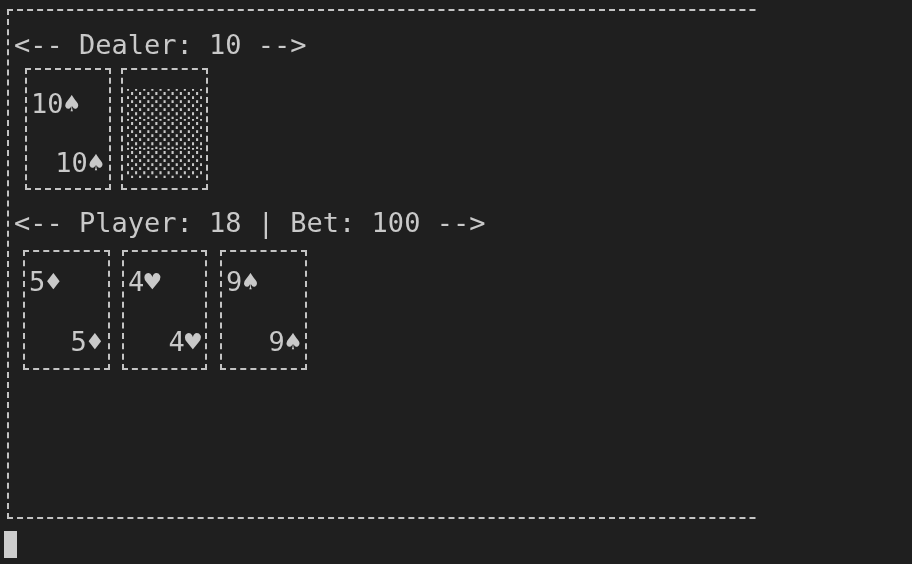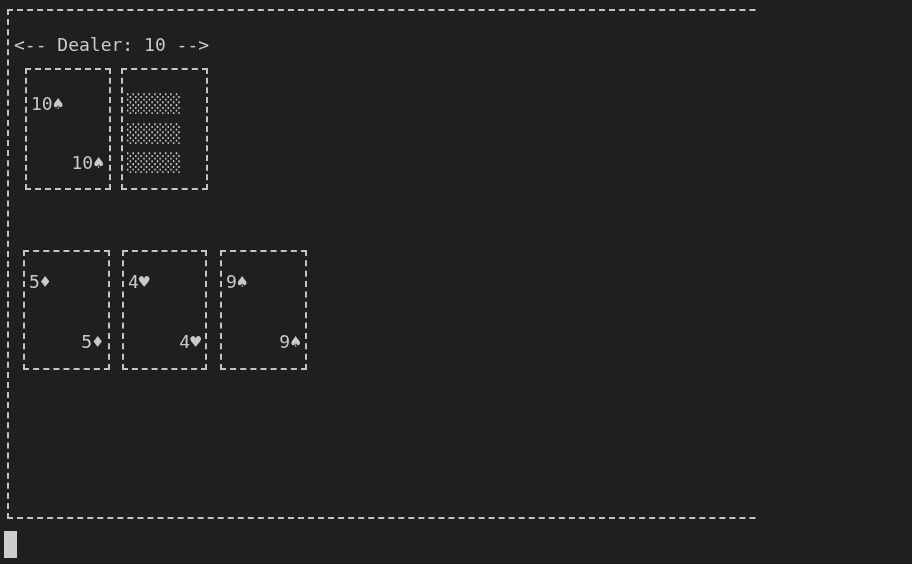--- a/index.html
+++ b/index.html
@@ -7,21 +7,21 @@
     padding: 0;
     background: #1f1f1f;
   }
   .terminal {
     position: relative;
     width: 756px;
     height: 564px;
     background: #1f1f1f;
     color: #c9c9c9;
     font-family: "DejaVu Sans Mono", monospace;
-    font-size: 18px;
+    font-size: 27px;
     overflow: hidden;
   }
   .dashed {
     position: absolute;
     border: 2px dashed #c4c4c4;
     box-sizing: border-box;
     background: transparent;
   }
   .frame  { left: 7px;  top: 9px;   width: 899px; height: 510px; }
   .dcard1 { left: 25px; top: 68px;  width: 86px;  height: 122px; }
@@ -59,20 +59,21 @@
   <div class="dashed dcard1"></div>
   <div class="dashed dcard2"></div>
 
   <div class="trow" style="left:31px; top:89px;">10♠</div>
   <div class="trow right" style="left:27px; top:148px; width:77px;">10♠</div>
 
   <div class="trow clip shade" style="left:127px; top:89px; width:75px;">░░░░░</div>
   <div class="trow clip shade" style="left:127px; top:119px; width:75px;">░░░░░</div>
   <div class="trow clip shade" style="left:127px; top:148px; width:75px;">░░░░░</div>
 
+  <div class="trow" style="left:14px; top:208px;">&lt;-- Player: 18 | Bet: 100 --&gt;</div>
 
   <div class="dashed pcard1"></div>
   <div class="dashed pcard2"></div>
   <div class="dashed pcard3"></div>
 
   <div class="trow" style="left:29px; top:267px;">5♦</div>
   <div class="trow right" style="left:25px; top:327px; width:78px;">5♦</div>
 
   <div class="trow" style="left:128px; top:267px;">4♥</div>
   <div class="trow right" style="left:124px; top:327px; width:77px;">4♥</div>

